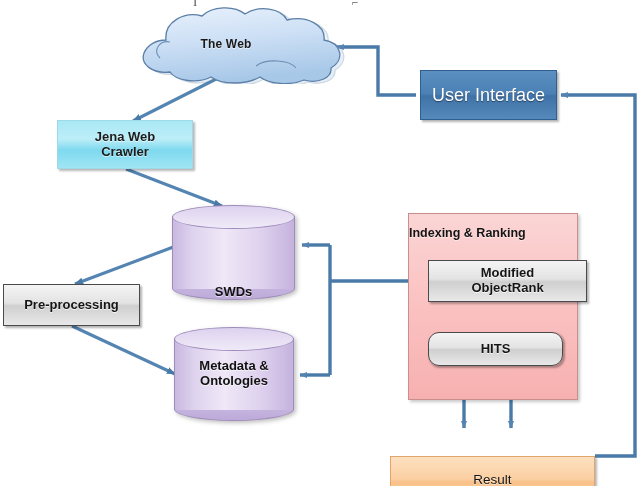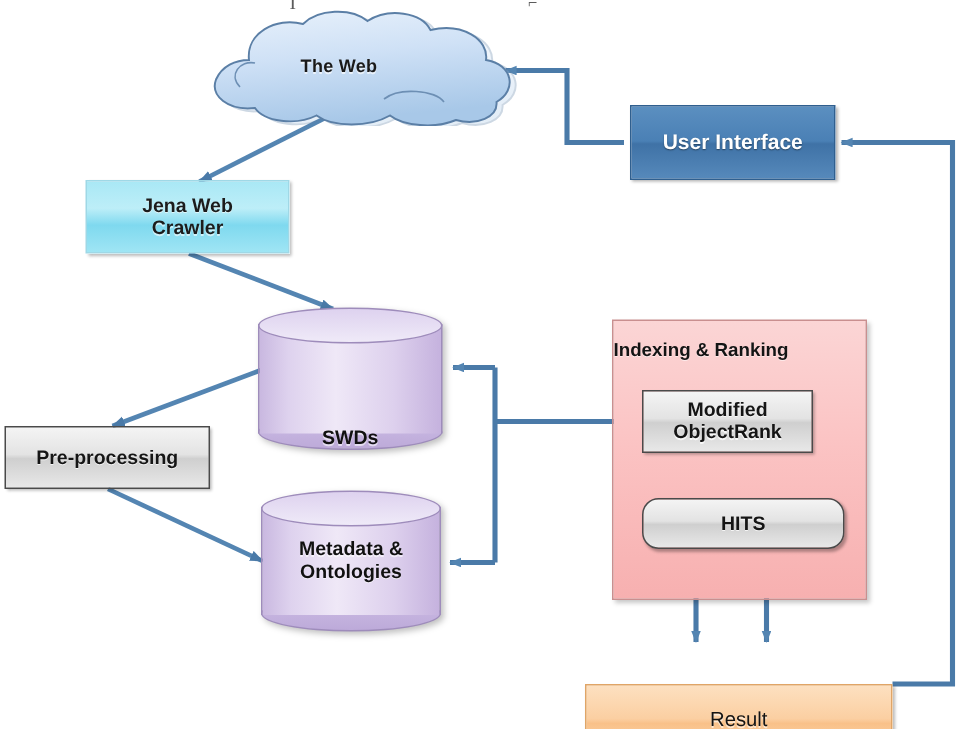--- a/index.html
+++ b/index.html
@@ -39,28 +39,28 @@
         filter:drop-shadow(2px 2px 2px rgba(0,0,0,.25));align-items:flex-end;}
   #meta{left:174px;top:327px;width:120px;height:94px;
         filter:drop-shadow(2px 2px 2px rgba(0,0,0,.25));}
 
   
   .grey{background:linear-gradient(to bottom,#f4f4f4 0%,#e3e3e3 45%,#cfcfcf 52%,#e8e8e8 100%);
         border:1px solid #4a4a4a;box-shadow:1.5px 1.5px 2px rgba(0,0,0,.3);}
   .grey .label{font-size:13px;font-weight:bold;color:#151515;
         text-shadow:0 1px 0 rgba(255,255,255,.75);}
   #prep{left:3px;top:284px;width:137px;height:42px;}
-  #mor{left:428px;top:260px;width:114px;height:42px;}
+  #mor{left:428px;top:260px;width:159px;height:42px;}
   #hits{left:428px;top:332px;width:135px;height:34px;border-radius:11px;}
 
   
   #ui{left:420px;top:70px;width:137px;height:50px;
       background:linear-gradient(to bottom,#5b8fc0 0%,#4a80b5 48%,#3f72a6 52%,#5689bb 100%);
       border:1px solid #2f5f8f;box-shadow:1.5px 1.5px 2px rgba(0,0,0,.3);}
-  #ui .label{font-size:14px;color:#ffffff;text-shadow:0 1px 1px rgba(0,0,0,.45);font-weight:bold;}
+  #ui .label{font-size:18px;color:#ffffff;text-shadow:0 1px 1px rgba(0,0,0,.45);}
 
   
   #idx{left:408px;top:213px;width:170px;height:187px;display:block;
        background:linear-gradient(to bottom,#fbd5d5 0%,#fbc3c3 45%,#f7b0b0 100%);
        border:1px solid #c98f8f;box-shadow:2px 2px 3px rgba(0,0,0,.22);}
   #idx .panel-title{position:absolute;left:0;right:0;top:12px;text-align:left;
        font-size:12.5px;font-weight:bold;color:#141414;
        text-shadow:0 1px 0 rgba(255,255,255,.55);}
 
   

